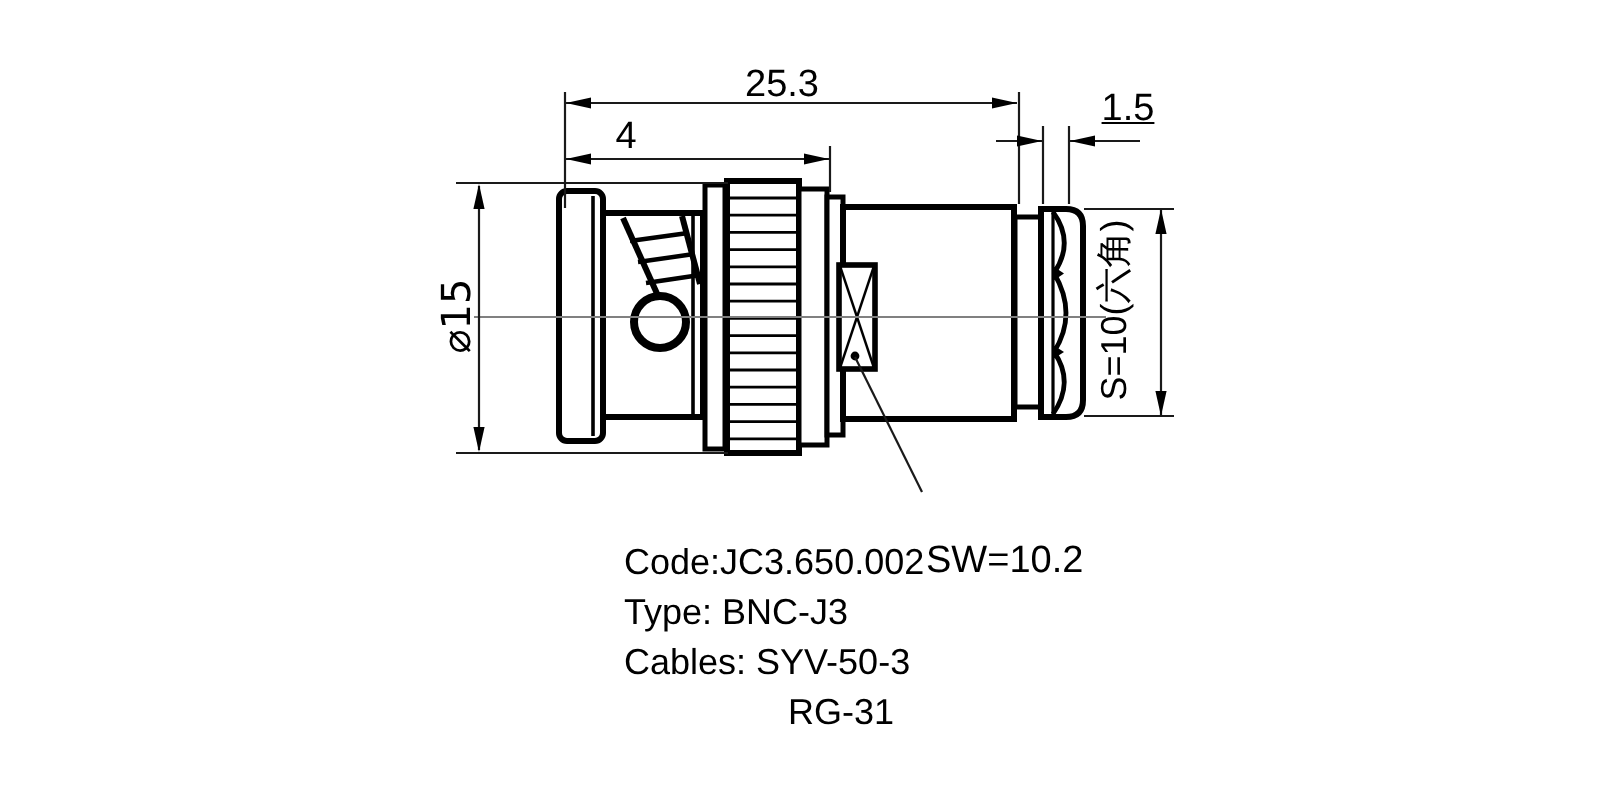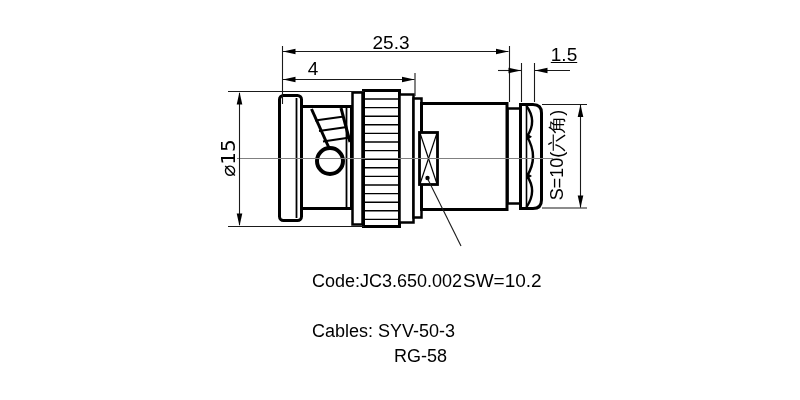--- a/index.html
+++ b/index.html
@@ -146,16 +146,17 @@
 
   <div class="lbl center" style="left:539px;top:45px;width:50px;text-decoration:underline;">1.5</div>
 
   <div class="lbl center rot dia" style="left:200px;top:148px;width:56px;height:20px;">⌀15</div>
 
   <div class="lbl center rot hexlbl" style="left:494px;top:145px;width:128px;height:20px;">S=10(六角)</div>
 
   <div class="lbl" style="left:463px;top:231px;margin-top:40px;">SW=10.2</div>
 
   <div class="notes-line" style="left:312px;top:272px;">Code:JC3.650.002</div>
+  <div class="notes-line" style="left:312px;top:297px;">Type: BNC-J3</div>
   <div class="notes-line" style="left:312px;top:322px;text-align:right;">Cables: SYV-50-3</div>
-  <div class="notes-line" style="left:394px;top:347px;">RG-58</div>
+  <div class="notes-line" style="left:394px;top:347px;">RG-31</div>
 
 </div>
 
 </body></html>

